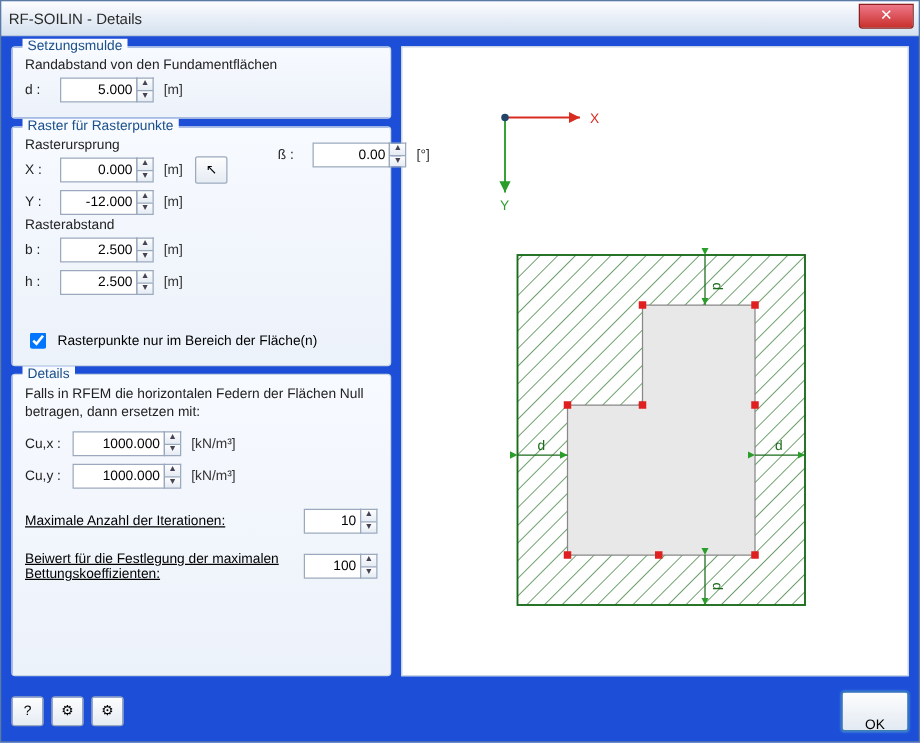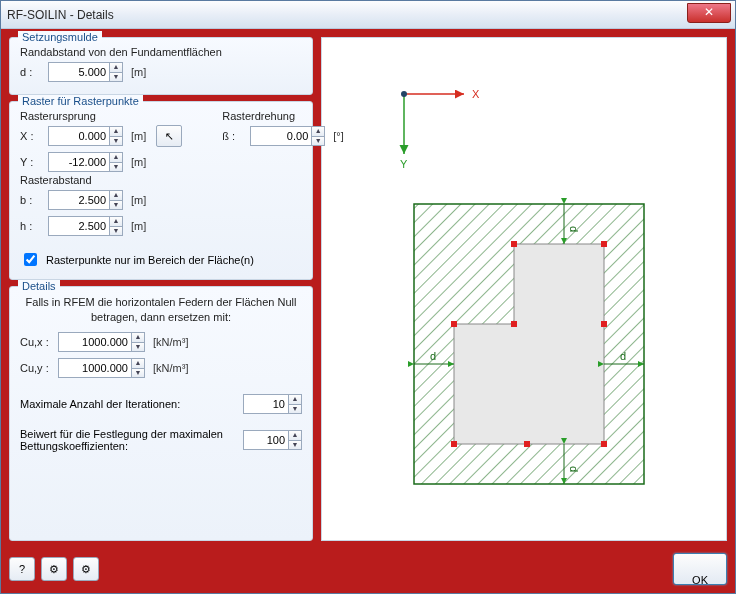--- a/index.html
+++ b/index.html
@@ -1,17 +1,17 @@
 <!DOCTYPE html>
 <html><head>
 <meta charset="utf-8">
 <style>
 * { box-sizing: border-box; font-family: "Segoe UI", Tahoma, sans-serif; font-size: 11px; }
 body { margin: 0; padding: 0; background: #fff; }
-.window { width: 736px; height: 594px; border: 1px solid #5a7aa0; background: #b91c1c; position: relative; }
+.window { width: 736px; height: 594px; border: 1px solid #5a7aa0; background: #1d4ed8; position: relative; }
 .titlebar { height: 28px; background: linear-gradient(#fdfdfe, #e8eef7, #d5e2f0); display: flex; align-items: center; padding: 0 6px; border-bottom: 1px solid #b8c8dc; position: relative; }
 .titlebar-text { color: #2a2a2a; font-size: 12px; }
 .close-btn { position: absolute; right: 4px; top: 2px; width: 44px; height: 20px; background: linear-gradient(#e78, #c9302c); border: 1px solid #8a1f1b; border-radius: 0 0 3px 3px; color: #fff; text-align: center; line-height: 16px; font-size: 12px; cursor: pointer; }
 .body { display: flex; padding: 8px; gap: 8px; height: 520px; }
 .left { width: 304px; display: flex; flex-direction: column; gap: 6px; }
 .right { flex: 1; border: 1px solid #c9d6e4; background: #fff; padding: 12px; display: flex; align-items: center; justify-content: center; }
 .group { border: 1px solid #c9d6e4; border-radius: 3px; background: linear-gradient(#f7faff, #ecf2fa); padding: 8px 10px 10px; position: relative; }
 .group-title { position: absolute; top: -1px; left: 8px; background: linear-gradient(#f7faff, #f7faff); padding: 0 4px; color: #1a4f8a; font-size: 11px; transform: translateY(-50%); }
 .row { display: flex; align-items: center; height: 24px; margin-top: 2px; }
 .lbl { width: 28px; color: #222; }
@@ -19,34 +19,34 @@
 .spin { display: inline-flex; align-items: center; }
 .spin input { width: 62px; height: 20px; border: 1px solid #9aa9bd; text-align: right; padding: 0 3px; font-size: 11px; background: #fff; }
 .spin-btns { display: flex; flex-direction: column; margin-left: -1px; }
 .spin-btns span { width: 14px; height: 10px; border: 1px solid #9aa9bd; background: linear-gradient(#fdfdfd, #e6ecf4); font-size: 7px; text-align: center; line-height: 8px; color: #445; cursor: pointer; }
 .spin-btns span:first-child { border-bottom: none; }
 .unit { margin-left: 8px; color: #333; }
 .section-sub { color: #222; margin-top: 0; margin-bottom: 2px; }
 .cols { display: flex; gap: 40px; }
 .col { flex: 1; }
 .pick-btn { width: 26px; height: 22px; border: 1px solid #9aa9bd; background: linear-gradient(#fdfdfd, #e6ecf4); margin-left: 10px; text-align: center; line-height: 20px; cursor: pointer; border-radius: 2px; }
-.chk { display: flex; align-items: center; margin-top: 12px; gap: 6px; }
+.chk { display: flex; align-items: center; margin-top: 25px; gap: 6px; }
 .chk input { width: 13px; height: 13px; }
 .wide-spin input { width: 74px; padding-left: 12px; }
 .narrow-spin input { width: 46px; }
 .footer { position: absolute; bottom: 8px; left: 8px; right: 8px; display: flex; align-items: center; justify-content: space-between; }
 .footer-left { display: flex; gap: 6px; }
 .icon-btn { width: 26px; height: 24px; border: 1px solid #9aa9bd; background: linear-gradient(#fdfdfd, #e6ecf4); border-radius: 3px; text-align: center; line-height: 22px; cursor: pointer; }
 .footer-right { display: flex; gap: 8px; }
 .btn { height: 24px; padding: 15px 18px; border: 1px solid #8fa3bd; background: linear-gradient(#fdfdfd, #e3eaf3); border-radius: 3px; cursor: pointer; line-height: 22px; }
 .btn.primary { border: 1px solid #3c7fb1; box-shadow: 0 0 2px #5aa7d8; }
 .diagram { width: 300px; height: 450px; position: relative; }
-.diverses-text { color: #222; line-height: 1.4; margin-bottom: 4px; text-align: center; }
+.diverses-text { color: #222; line-height: 1.4; margin-bottom: 4px; }
 .iter-row { display: flex; align-items: center; justify-content: space-between; margin-top: 14px; }
-.iter-row .lbl-iter { flex: 1; }
+.iter-row .lbl-iter { flex: 1; text-decoration: underline; }
 </style>
 </head>
 <body>
 
 <div class="window">
   <div class="titlebar">
     <span class="titlebar-text">RF-SOILIN - Details</span>
     <div class="close-btn">✕</div>
   </div>
 
@@ -92,21 +92,20 @@
                   <input value="-12.000" style="">
                   <span class="spin-btns">
                     <span>▲</span>
                     <span>▼</span>
                   </span>
                 </span>
               <span class="unit">[m]</span>
             </div>
           </div>
           <div class="col">
-            <div class="section-sub">Rasterdrehung</div>
             <div class="row">
               <span class="lbl">ß :</span>
               <span class="spin">
                   <input value="0.00" style="">
                   <span class="spin-btns">
                     <span>▲</span>
                     <span>▼</span>
                   </span>
                 </span>
               <span class="unit">[°]</span>

